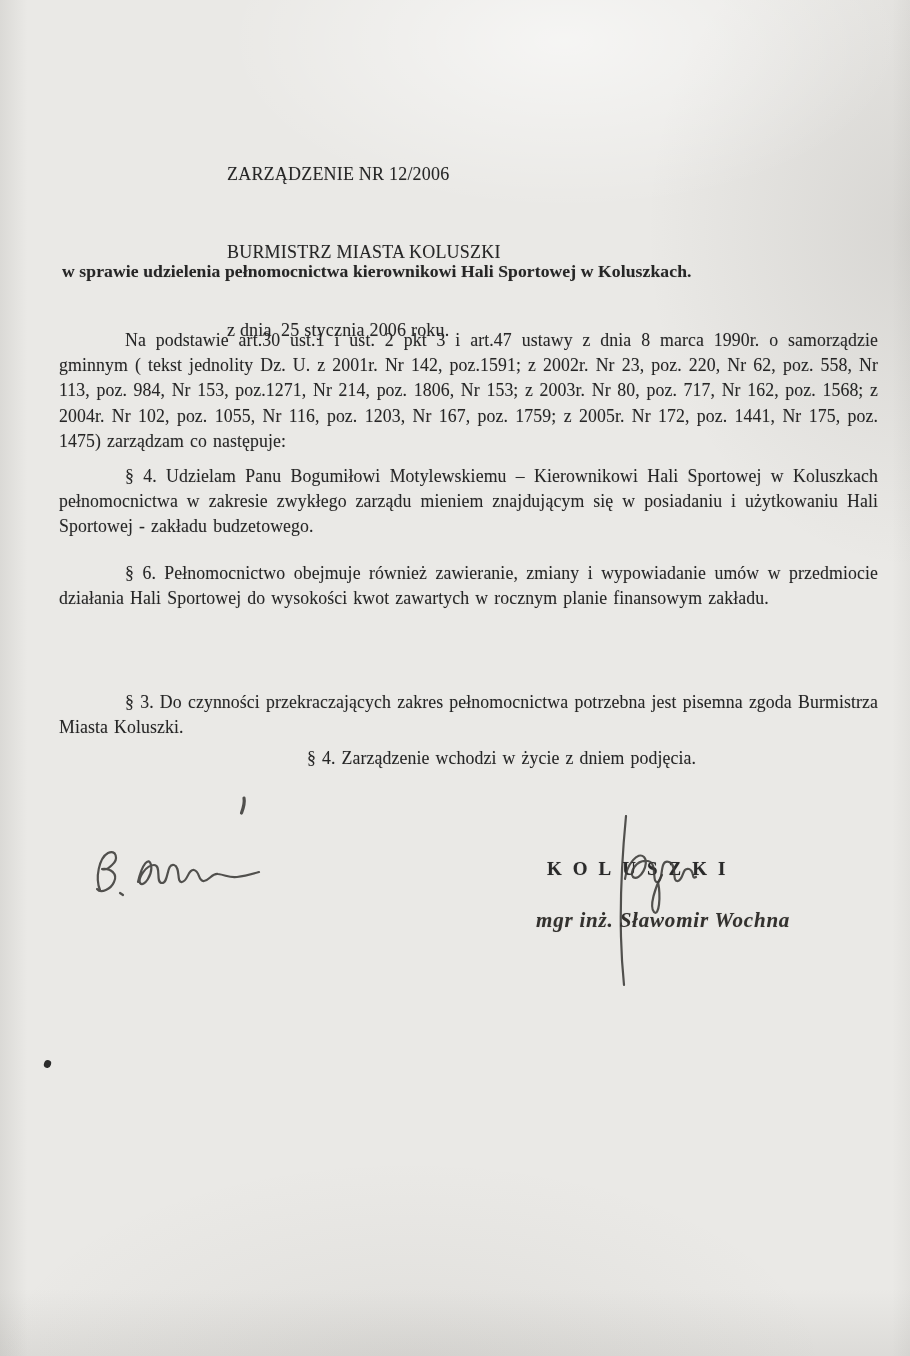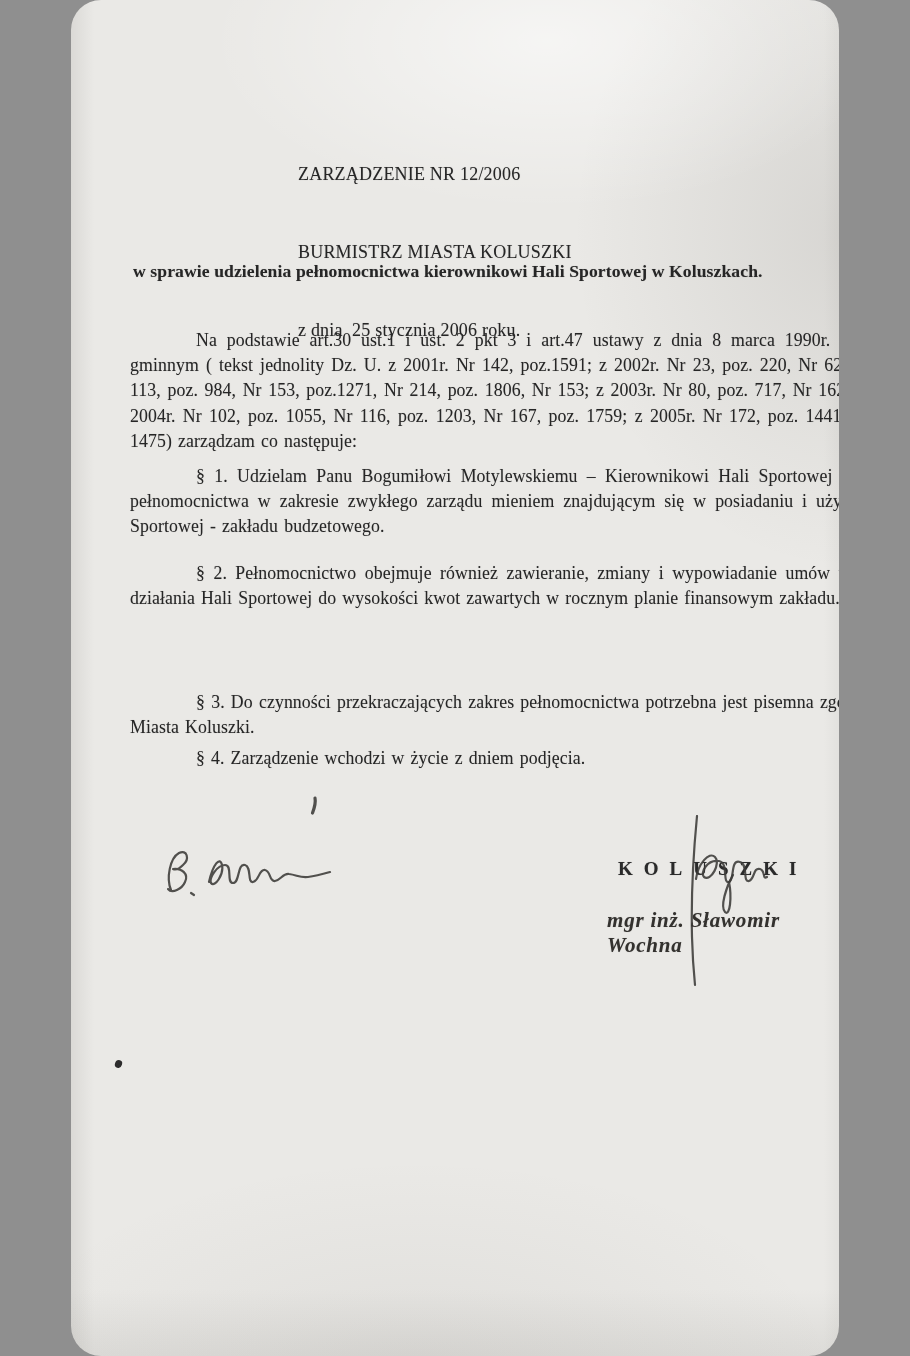--- a/index.html
+++ b/index.html
@@ -3,35 +3,34 @@
 <meta charset="utf-8">
 <title>ZARZĄDZENIE NR 12/2006</title>
 <style>
   html, body {
     margin: 0;
     padding: 0;
     background: #8f8f8f;
   }
   .page {
     position: relative;
-    width: 768px;
+    width: 910px;
     height: 1356px;
     margin: 0 auto;
     overflow: hidden;
     background-color: #eae9e6;
     background-image:
       radial-gradient(ellipse 520px 260px at 62% 3%, rgba(255,255,255,0.55), rgba(255,255,255,0) 65%),
       radial-gradient(ellipse 420px 520px at 101% 17%, rgba(88,84,78,0.13), rgba(88,84,78,0) 65%),
       radial-gradient(ellipse 600px 300px at 45% 101%, rgba(88,84,78,0.07), rgba(88,84,78,0) 70%),
       linear-gradient(to right, rgba(80,78,72,0.10), rgba(80,78,72,0) 3%),
       linear-gradient(to left, rgba(80,78,72,0.05), rgba(80,78,72,0) 2%),
       linear-gradient(to top, rgba(80,78,72,0.09), rgba(80,78,72,0) 5%);
     font-family: "Liberation Serif", serif;
     color: #262626;
-    border-radius: 30px;
   }
   .page * { box-sizing: border-box; }
 
   .doc-header {
     position: absolute;
     left: 227px;
     top: 109px;
     font-size: 18px;
     line-height: 26px;
     letter-spacing: 0.2px;
@@ -62,21 +61,21 @@
     text-align: justify;
     text-indent: 66px;
     letter-spacing: 0.1px;
     word-spacing: 1.5px;
     text-shadow: 0 0 1px rgba(40,40,40,0.22);
   }
   .preamble { top: 316px; }
   .par-1 { top: 452px; }
   .par-2 { top: 549px; }
   .par-3 { top: 678px; }
-  .par-4 { top: 734px; text-align: left; }
+  .par-4 { top: 734px; text-align: center; }
 
   .burmistrz-title {
     position: absolute;
     left: 547px;
     top: 858px;
     font-size: 19px;
     font-weight: bold;
     letter-spacing: 11px;
     color: #2a2a2a;
     text-shadow: 0 0 1px rgba(30,30,30,0.3);
@@ -123,22 +122,22 @@
   <header class="doc-header">
     <div>ZARZĄDZENIE NR 12/2006</div>
     <div>BURMISTRZ MIASTA KOLUSZKI</div>
     <div>z dnia  25 stycznia 2006 roku.</div>
   </header>
 
   <p class="subject">w sprawie udzielenia pełnomocnictwa kierownikowi Hali Sportowej w Koluszkach.</p>
 
   <p class="body-par preamble">Na podstawie art.30 ust.1 i ust. 2 pkt 3 i art.47 ustawy z dnia 8 marca 1990r. o samorządzie gminnym ( tekst jednolity Dz. U. z 2001r. Nr 142, poz.1591; z 2002r. Nr 23, poz. 220, Nr 62, poz. 558, Nr 113, poz. 984, Nr 153, poz.1271, Nr 214, poz. 1806, Nr 153; z 2003r. Nr 80, poz. 717, Nr 162, poz. 1568; z 2004r. Nr 102, poz. 1055, Nr 116, poz. 1203, Nr 167, poz. 1759; z 2005r. Nr 172, poz. 1441, Nr 175, poz. 1475) zarządzam co następuje:</p>
 
-  <p class="body-par par-1">§ 1. Udzielam Panu Bogumiłowi Motylewskiemu – Kierownikowi Hali Sportowej w Koluszkach pełnomocnictwa w zakresie zwykłego zarządu mieniem znajdującym się w posiadaniu i użytkowaniu Hali Sportowej - zakładu budzetowego.</p>
-  <p class="body-par par-2">§ 2. Pełnomocnictwo obejmuje również zawieranie, zmiany i wypowiadanie umów w przedmiocie działania Hali Sportowej do wysokości kwot zawartych w rocznym planie finansowym zakładu.</p>
+  <p class="body-par par-1">§ 4. Udzielam Panu Bogumiłowi Motylewskiemu – Kierownikowi Hali Sportowej w Koluszkach pełnomocnictwa w zakresie zwykłego zarządu mieniem znajdującym się w posiadaniu i użytkowaniu Hali Sportowej - zakładu budzetowego.</p>
+  <p class="body-par par-2">§ 6. Pełnomocnictwo obejmuje również zawieranie, zmiany i wypowiadanie umów w przedmiocie działania Hali Sportowej do wysokości kwot zawartych w rocznym planie finansowym zakładu.</p>
   <p class="body-par par-3">§ 3. Do czynności przekraczających zakres pełnomocnictwa potrzebna jest pisemna zgoda Burmistrza Miasta Koluszki.</p>
   <p class="body-par par-4">§ 4. Zarządzenie wchodzi w życie z dniem podjęcia.</p>
 
   <svg class="ink-apostrophe" width="10" height="20" viewBox="0 0 10 20" aria-hidden="true">
     <path class="sig-stroke" style="stroke-width:3.2" d="M6,2 C7,7 5,13 3.5,17"></path>
   </svg>
 
   <svg class="sig-left" width="185" height="72" viewBox="0 0 185 72" aria-hidden="true">
     <path class="sig-stroke" d="M14,54 C9,42 13,22 22,17 C30,13 33,23 26,29 C22,33 18,34 16,33 C25,32 32,38 28,46 C25,53 15,58 11,53"></path>
     <path class="sig-stroke" d="M34,57 l3,2"></path>

